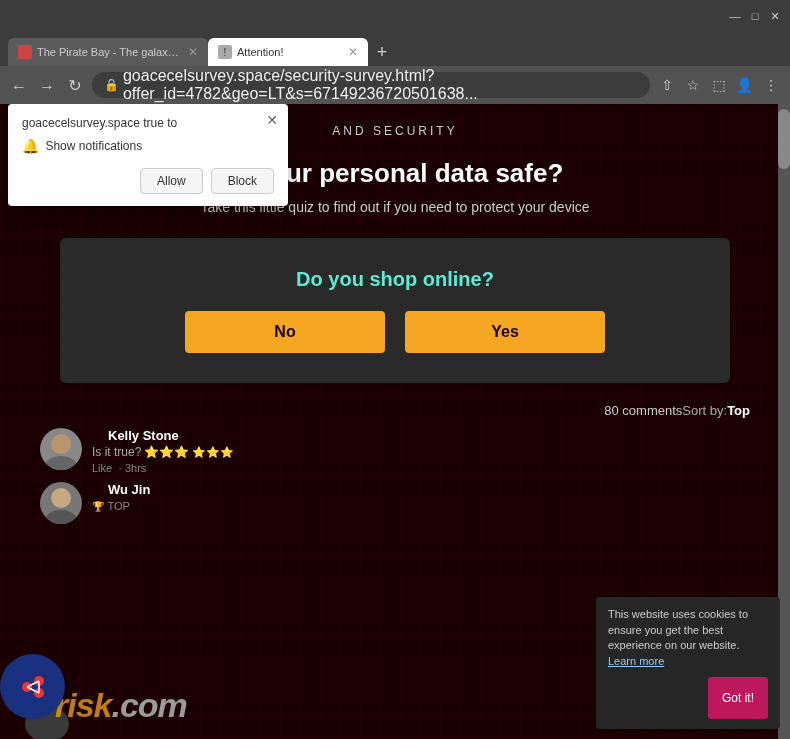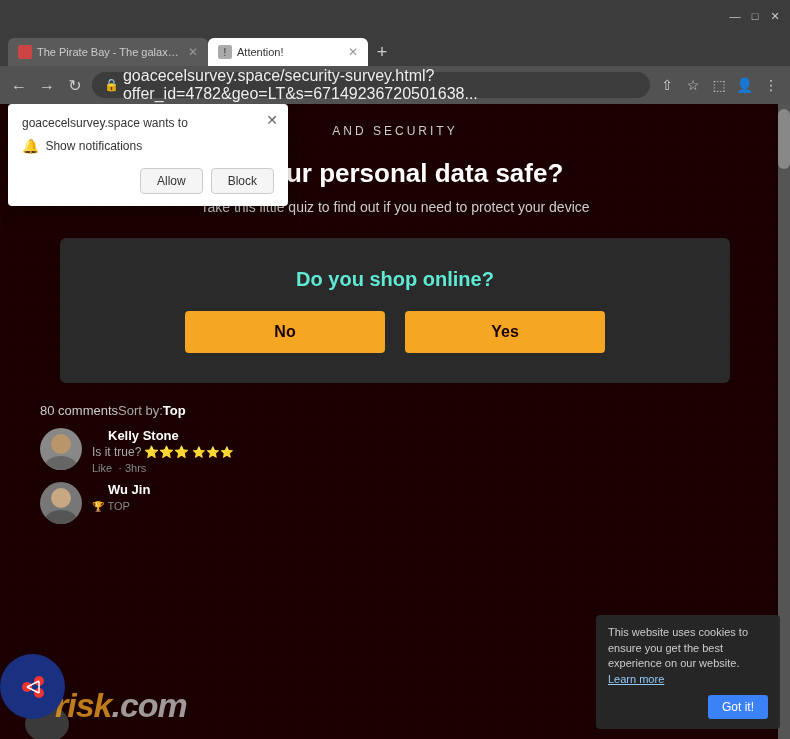--- a/index.html
+++ b/index.html
@@ -45,21 +45,21 @@
     .quiz-headline { color: #fff; font-size: 26px; font-weight: bold; text-align: center; margin-bottom: 8px; }
     .quiz-subtitle { color: #ccc; font-size: 14px; text-align: center; line-height: 1.5; margin-bottom: 20px; }
 
     .quiz-box { background: #2a2a2a; border-radius: 6px; padding: 30px 40px; text-align: center; }
     .quiz-question { color: #5eead4; font-size: 20px; font-weight: bold; margin-bottom: 20px; }
     .quiz-buttons { display: flex; gap: 20px; justify-content: center; }
     .quiz-btn { background: #f5a623; color: #1a0000; font-size: 16px; font-weight: bold; border: none; border-radius: 4px; padding: 12px 0; width: 200px; cursor: pointer; }
 
     
     .comments-section { position: relative; z-index: 1; padding: 10px 40px; }
-    .comments-header { display: flex; justify-content: flex-start; align-items: center; margin-bottom: 10px; color: #ccc; font-size: 13px; }
+    .comments-header { display: flex; justify-content: flex-end; align-items: center; margin-bottom: 10px; color: #ccc; font-size: 13px; }
     .sort-by { display: flex; align-items: center; }
     .sort-label { color: #aaa; }
     .sort-value { color: #fff; font-weight: bold; cursor: pointer; }
 
     .comment-item { display: flex; gap: 10px; margin-bottom: 8px; }
     .comment-avatar { width: 42px; height: 42px; border-radius: 50%; background: #666; flex-shrink: 0; overflow: hidden; display: flex; align-items: center; justify-content: center; color: #fff; font-size: 16px; }
     .comment-body { flex: 1; }
     .comment-name { color: #fff; font-weight: bold; font-size: 13px; margin-bottom: 2px; padding-left: 16px; }
     .comment-text { color: #aaa; font-size: 12px; }
     .comment-meta { color: #888; font-size: 11px; display: flex; align-items: center; gap: 6px; margin-top: 3px; }
@@ -74,21 +74,21 @@
     .bell-icon { color: #555; font-size: 14px; }
     .popup-notification-text { font-size: 12px; color: #333; }
     .popup-buttons { display: flex; gap: 8px; justify-content: flex-end; }
     .popup-btn { padding: 5px 16px; font-size: 12px; border-radius: 4px; cursor: pointer; border: 1px solid #ccc; background: #f5f5f5; color: #333; }
     .popup-btn.allow { background: #f5f5f5; }
 
     
     .cookie-banner { position: absolute; bottom: 10px; right: 10px; width: 184px; background: rgba(40,40,40,0.95); border-radius: 4px; padding: 10px 12px; z-index: 100; }
     .cookie-text { color: #ccc; font-size: 11px; line-height: 1.4; margin-bottom: 8px; }
     .cookie-link { color: #90c8f8; text-decoration: underline; cursor: pointer; }
-    .cookie-btn { background: #3b82f6; color: #fff; border: none; border-radius: 3px; padding: 5px 14px; font-size: 12px; cursor: pointer; float: right; }
+    .cookie-btn { background: #be185d; color: #fff; border: none; border-radius: 3px; padding: 14px 14px; font-size: 12px; cursor: pointer; float: right; }
 
     
     .bottom-left-logo { position: absolute; bottom: 20px; left: 0; z-index: 50; }
 
     
     .scrollbar { position: absolute; right: 0; top: 0; width: 12px; height: 100%; background: #555; }
     .scrollbar-thumb { width: 12px; height: 60px; background: #888; border-radius: 6px; position: absolute; top: 5px; }
 
     
     .stars { color: #f5a623; font-size: 11px; }
@@ -232,21 +232,21 @@
 
   <div style="position:absolute;bottom:0;left:20px;z-index:48;width:55px;height:75px;">
     <svg width="55" height="75" viewBox="0 0 55 75">
       <circle cx="27" cy="18" r="14" fill="#b8956a"></circle>
       <ellipse cx="27" cy="60" rx="22" ry="18" fill="#3a3a3a"></ellipse>
     </svg>
   </div>
 
   <div class="notification-popup">
     <span class="popup-close">✕</span>
-    <div class="popup-title">goacecelsurvey.space wants to</div>
+    <div class="popup-title">goacecelsurvey.space true to</div>
     <div class="popup-notification-row">
       <span class="bell-icon">🔔</span>
       <span class="popup-notification-text">Show notifications</span>
     </div>
     <div class="popup-buttons">
       <button class="popup-btn allow">Allow</button>
       <button class="popup-btn">Block</button>
     </div>
   </div>
 

